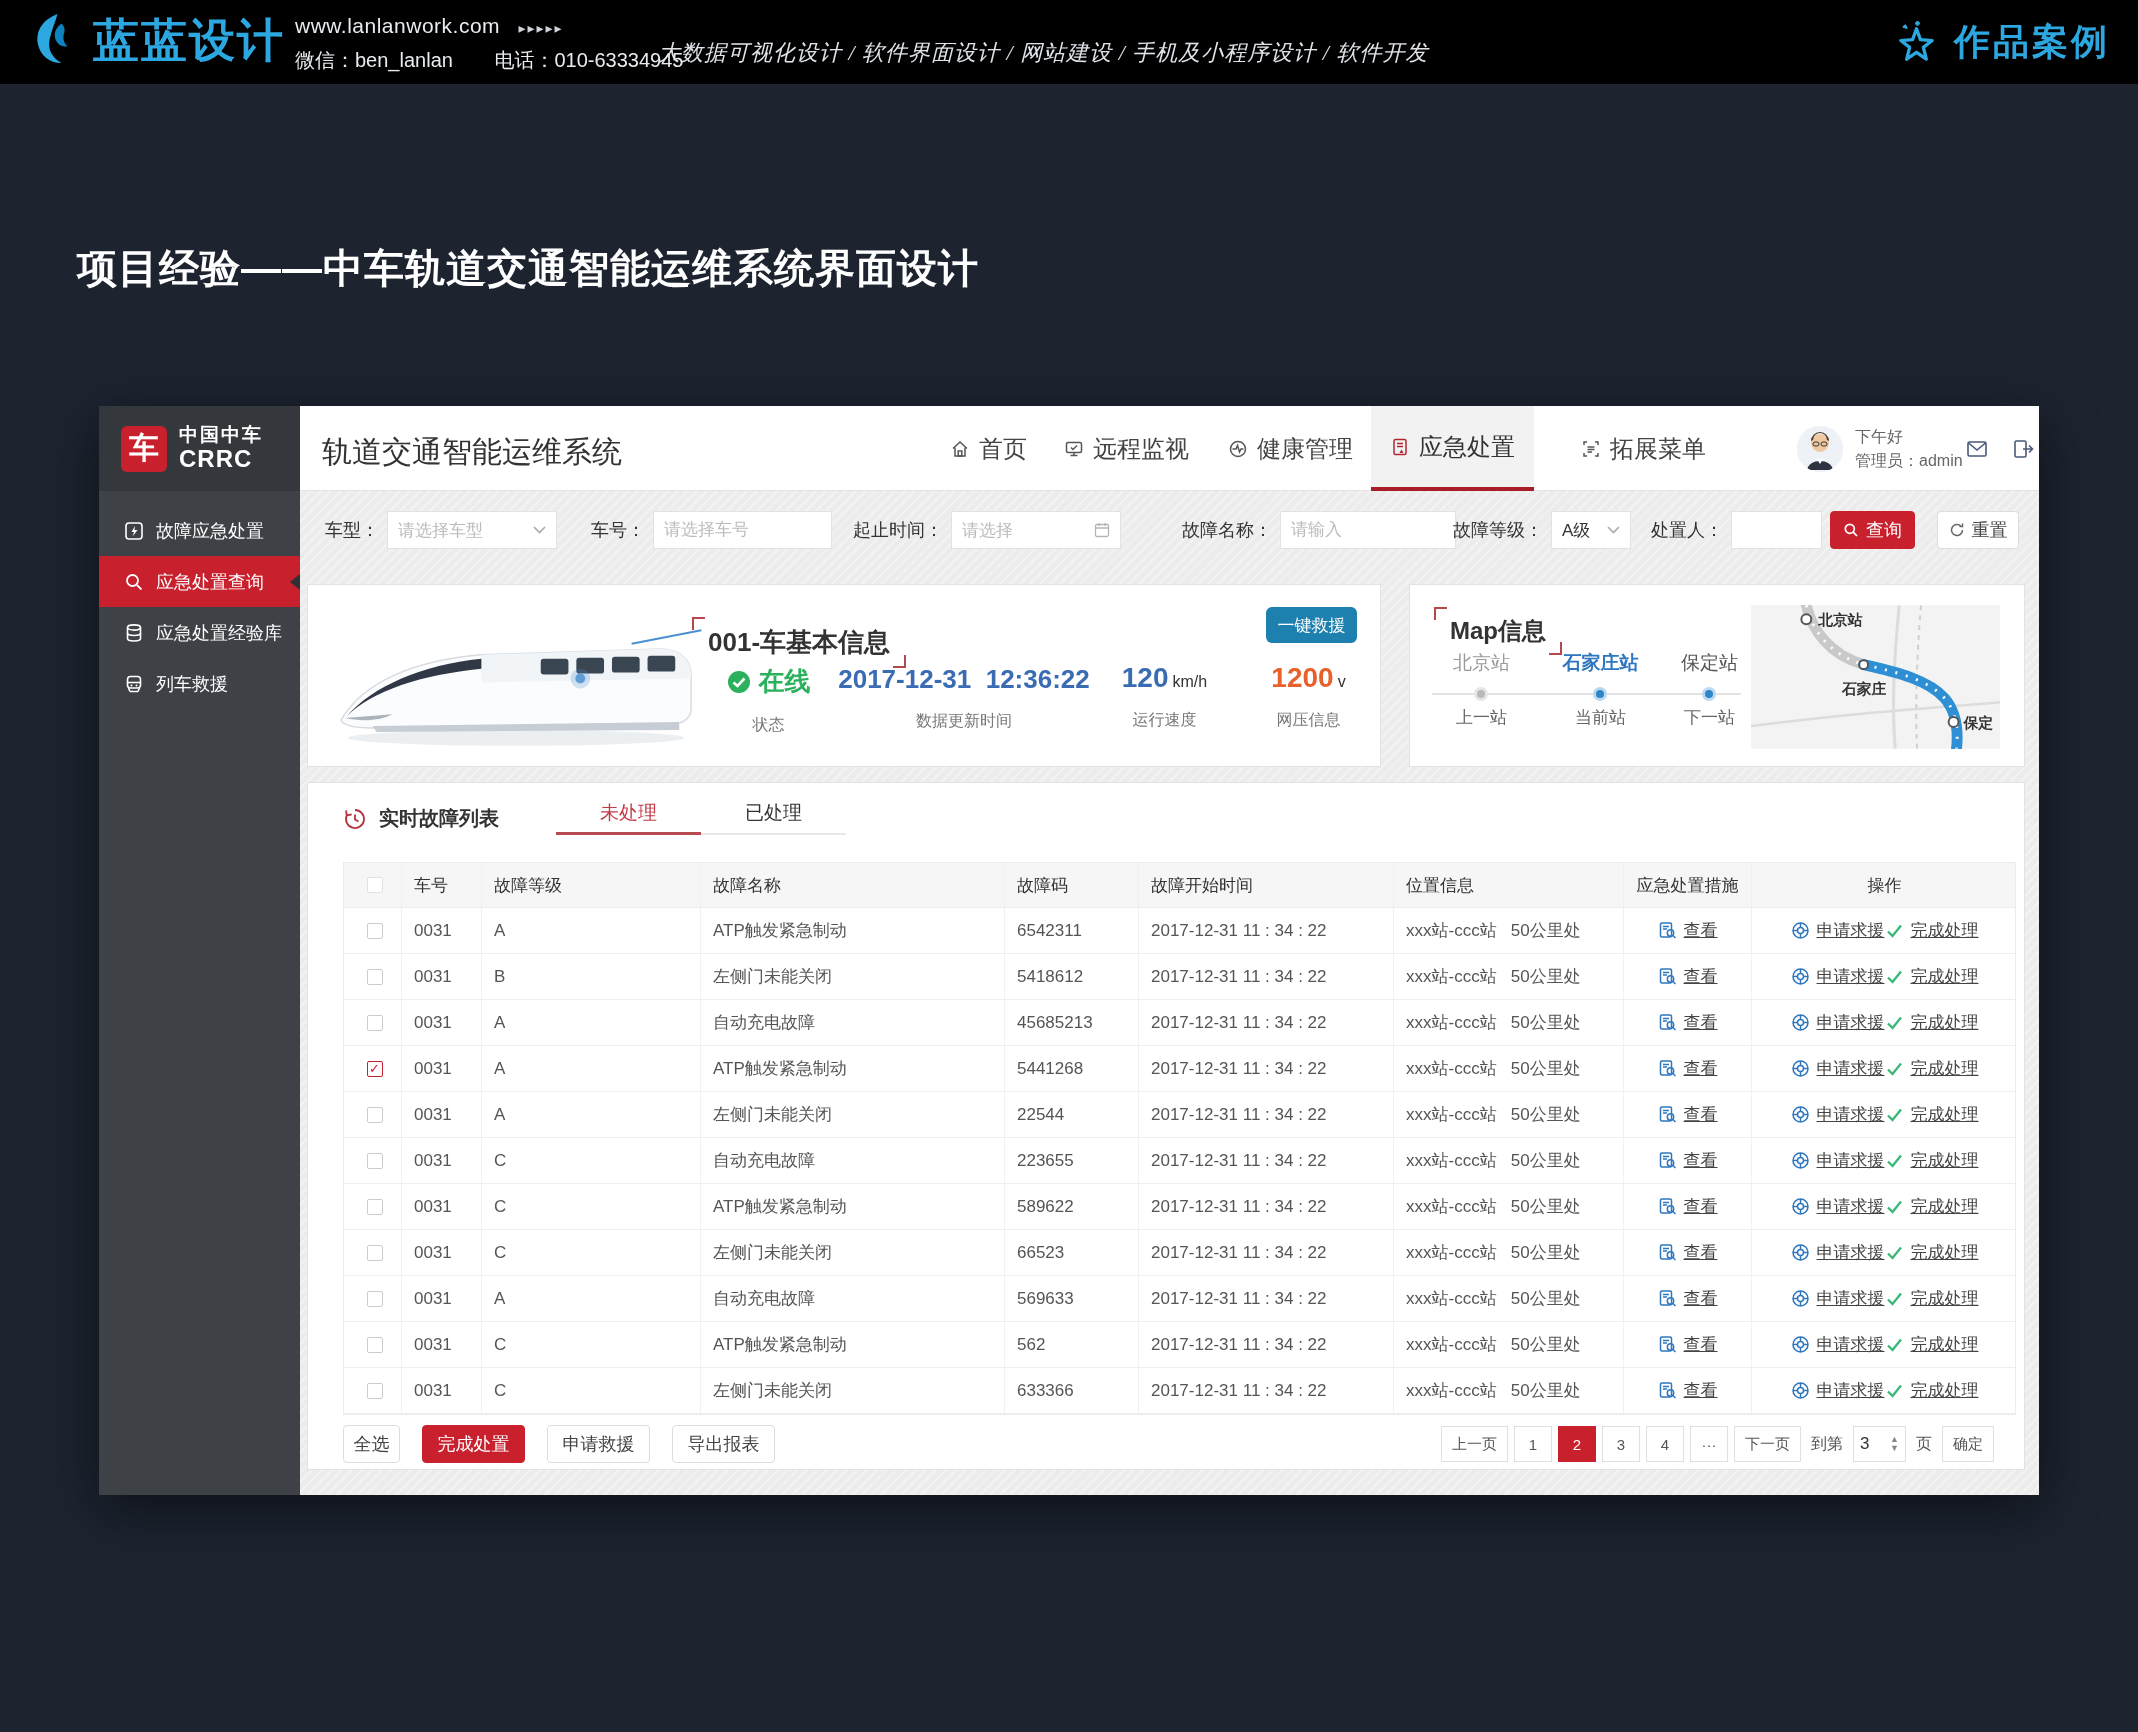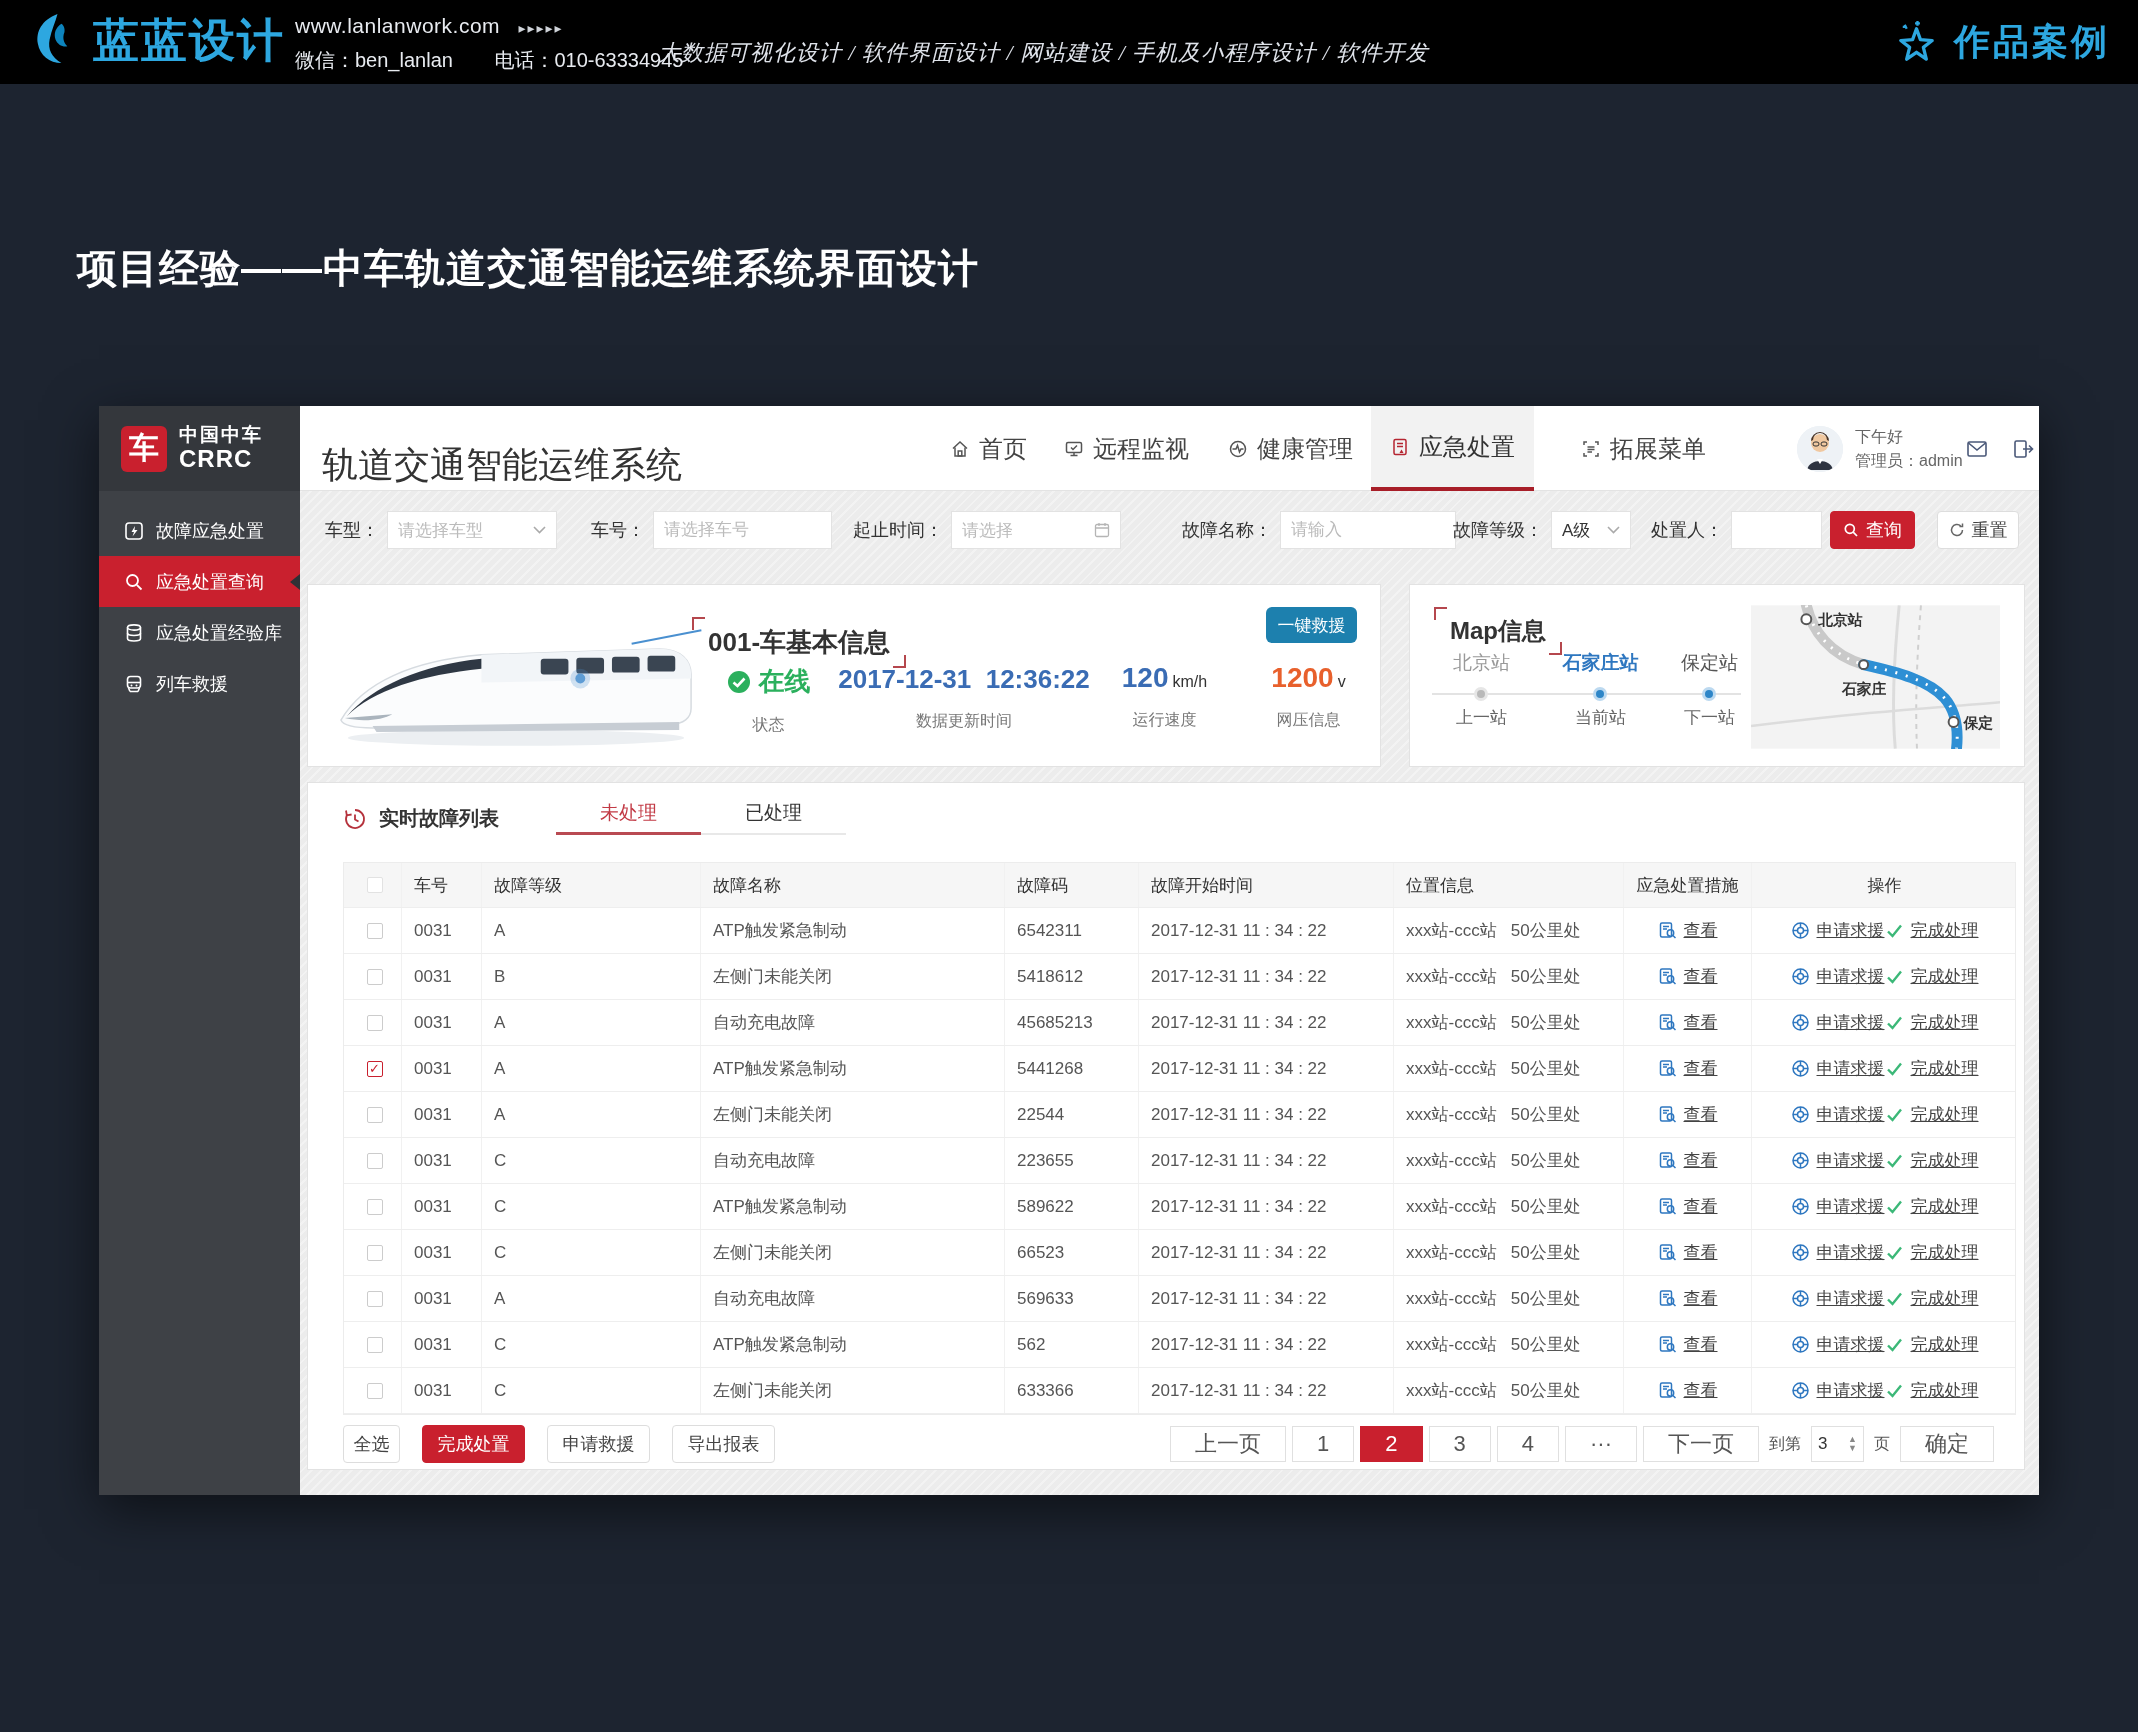--- a/index.html
+++ b/index.html
@@ -35,21 +35,21 @@
   .sb-brand .en { font-size:24px; font-weight:bold; letter-spacing:1px; }
   .sb-menu { margin-top:14px; }
   .sb-item { position:relative; height:51px; display:flex; align-items:center; gap:11px; padding-left:24px; color:#fff; font-size:18px; cursor:pointer; }
   .sb-item.active { background:#c9202e; }
   .sb-notch { position:absolute; right:0; top:50%; transform:translateY(-50%); width:0; height:0;
               border-top:8px solid transparent; border-bottom:8px solid transparent; border-right:10px solid #2e3136; }
   .sb-ico { width:22px; height:22px; flex:none; }
 
   
   .topnav { position:absolute; left:201px; top:0; width:1739px; height:85px; background:#fff; border-bottom:1px solid #e3e3e3; }
-  .nav-title { position:absolute; left:22px; top:35px; font-size:36px; color:#333; }
+  .nav-title { position:absolute; left:22px; top:26px; font-size:30px; color:#333; }
   .nav-tab { position:absolute; top:0; height:85px; display:flex; align-items:center; gap:9px; font-size:24px; color:#444; cursor:pointer; }
   .nav-tab.active { background:#f2f2f2; justify-content:center; border-bottom:4px solid #a81e28; color:#333; }
   .tab-ico { width:20px; height:20px; }
   .nav-user { position:absolute; top:0; height:85px; display:flex; align-items:center; }
   .avatar { width:46px; height:46px; border-radius:50%; background:#e9eef4; overflow:hidden; flex:none; cursor:pointer; }
   .user-texts { margin-left:12px; font-size:16px; color:#666; line-height:1.5; }
   .nav-mini-ico { width:24px; height:24px; cursor:pointer; }
 
   
   .content-bg { position:absolute; left:201px; top:85px; width:1739px; height:1004px;
@@ -111,21 +111,21 @@
   .cb { width:16px; height:16px; border:1px solid #ccc; border-radius:2px; background:#fff; display:flex; align-items:center; justify-content:center; font-size:13px; color:#c9202e; cursor:pointer; margin-left:4px; }
   .cb.checked { border-color:#c9202e; }
   .act { display:flex; align-items:center; gap:7px; cursor:pointer; color:#444; }
   .act u { text-decoration:underline; }
   .c-ops { justify-content:space-evenly; padding-left:0; }
 
   
   .foot-row { position:absolute; left:35px; right:30px; top:642px; display:flex; justify-content:space-between; align-items:center; }
   .foot-left { display:flex; gap:22px; }
   .pager { display:flex; align-items:center; gap:6px; }
-  .pg-box { min-width:38px; height:36px; padding:0 24px; border:1px solid #e0e0e0; background:#fff; color:#555; font-size:22px; display:flex; align-items:center; justify-content:center; cursor:pointer; }
+  .pg-box { min-width:38px; height:36px; padding:0 10px; border:1px solid #e0e0e0; background:#fff; color:#555; font-size:15px; display:flex; align-items:center; justify-content:center; cursor:pointer; }
   .pg-box.active { background:#c9202e; border-color:#c9202e; color:#fff; }
   .pg-text { font-size:16px; color:#555; margin:0 4px; }
   .pg-spin { width:53px; height:36px; border:1px solid #e0e0e0; background:#fff; display:flex; align-items:center; justify-content:space-between; padding:0 6px; font-size:17px; color:#333; }
   .pg-spin .arrows { display:flex; flex-direction:column; font-size:9px; color:#888; line-height:1; cursor:pointer; }
   svg { display:block; }
 </style>
 </head>
 <body>
 
 <div class="site-header">

